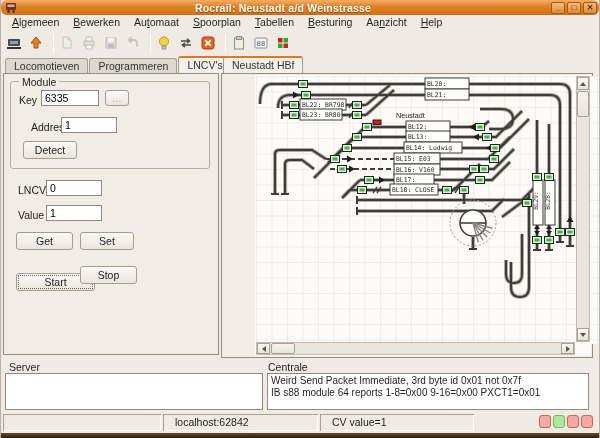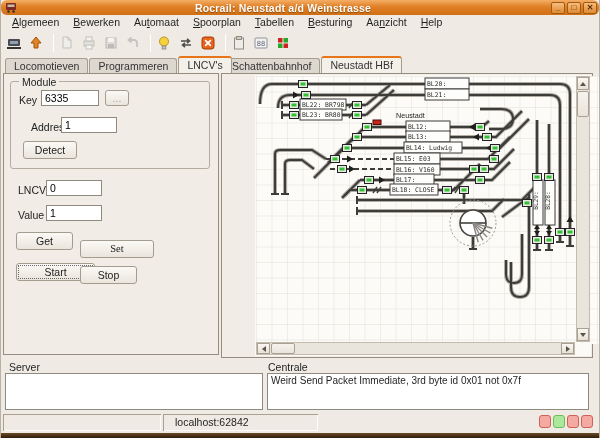--- a/index.html
+++ b/index.html
@@ -217,29 +217,28 @@
         <div class="btn small disabled" style="left:94px; top:8px; width:24px; line-height:14px;">...</div>
         <span class="fld-label" style="left:20px; top:39px;">Address</span>
         <input class="txt" style="left: 50px; top: 35px; width: 56px;" value="1">
         <div class="btn" style="left:12px; top:59px; width:54px; line-height:16px;">Detect</div>
       </div>
       <span class="fld-label" style="left:14px; top:110px;">LNCV</span>
       <input class="txt" style="left: 42px; top: 106px; width: 56px;" value="0">
       <span class="fld-label" style="left:14px; top:135px;">Value</span>
       <input class="txt" style="left: 42px; top: 131px; width: 56px;" value="1">
       <div class="btn" style="left:12px; top:158px; width:57px; line-height:16px;">Get</div>
-      <div class="btn" style="left:76px; top:166px; width:74px; line-height:16px;font-family:Liberation Serif, serif;">Set</div>
-      <div class="btn focused" style="left:12px; top:189px; width:79px; line-height:16px;">Start</div>
+      <div class="btn" style="left:76px; top:158px; width:54px; line-height:16px;">Set</div>
+      <div class="btn focused" style="left:12px; top:199px; width:79px; line-height:16px;">Start</div>
       <div class="btn" style="left:76px; top:192px; width:57px; line-height:16px;">Stop</div>
     </div>
   </div>
 
   <div class="right-panel">
     <div class="tabs" style="left:2px;">
-      <div class="tab">Schattenbahnhof</div>
       <div class="tab active">Neustadt HBf</div>
     </div>
     <div class="panel-body">
       <div class="plan-wrap">
         <svg id="plan" class="plan-svg" width="350" height="268" viewBox="0 0 350 268">
             <defs>
               <pattern id="grid" width="15.5" height="15.5" patternUnits="userSpaceOnUse">
                 <path d="M15.5 0 H0 V15.5" fill="none" stroke="#e3dfd8" stroke-width="1"></path>
               </pattern>
             </defs>
@@ -555,26 +554,28 @@
     </div>
   </div>
 </div>
 
 <div class="logs">
   <span class="log-label" style="left:8px;">Server</span>
   <div class="log-box" style="left:4px; width:258px;"></div>
   <span class="log-label" style="left:267px;">Centrale</span>
   <div class="log-box" style="left:266px; width:322px;" id="centrale-log">
       <div>Weird Send Packet Immediate, 3rd byte id 0x01 not 0x7f</div>
+      <div>IB s88 module 64 reports 1-8=0x00 9-16=0x00 PXCT1=0x01</div>
     </div>
 </div>
 
 <div class="statusbar">
   <div class="status-field" style="width:158px;"></div>
   <div class="status-field" style="width:155px;">localhost:62842</div>
+  <div class="status-field" style="width:154px;">CV value=1</div>
   <div class="leds" id="leds">
       <div class="led" style="background: rgb(244, 170, 162); border-color: rgb(210, 96, 85);"></div>
       <div class="led" style="background: rgb(171, 232, 156); border-color: rgb(107, 191, 90);"></div>
       <div class="led" style="background: rgb(244, 170, 162); border-color: rgb(210, 96, 85);"></div>
       <div class="led" style="background: rgb(244, 170, 162); border-color: rgb(210, 96, 85);"></div>
     </div>
 </div>
 <div class="bottom-edge"></div>
 
 </body></html>

